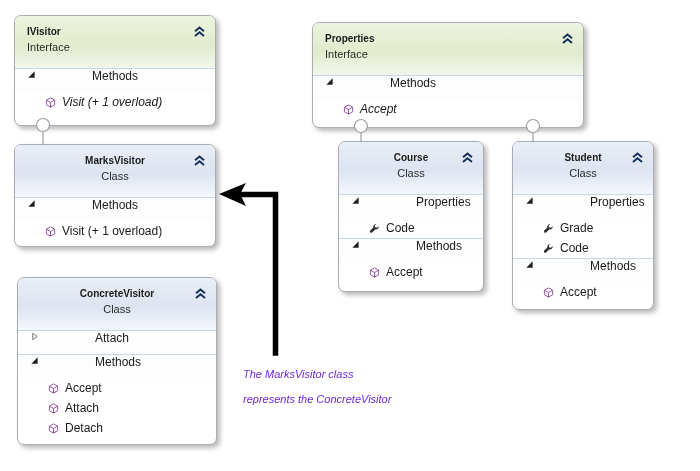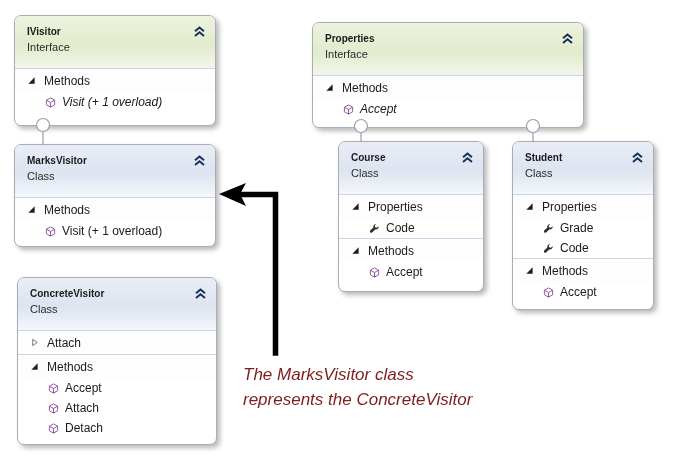--- a/index.html
+++ b/index.html
@@ -14,44 +14,44 @@
   }
   .pos-ivisitor{left:14px;top:15px;width:200px;height:109px;}
   .pos-ivisitable{left:312px;top:22px;width:270px;height:104px;}
   .pos-marksvisitor{left:14px;top:144px;width:200px;height:101px;}
   .pos-course{left:338px;top:141px;width:144px;height:149px;}
   .pos-student{left:512px;top:141px;width:140px;height:167px;}
   .pos-objectstructure{left:17px;top:277px;width:198px;height:166px;}
 
   .box-header{position:relative;height:52px;box-sizing:border-box;padding:8px 12px 0 12px;}
   .hdr-interface{background:linear-gradient(180deg,#edf3de 0%,#e2ebcd 55%,#f2f6ea 100%);}
-  .hdr-class{background:linear-gradient(180deg,#e9edf6 0%,#dde4f0 55%,#f4f7fb 100%);}
+  .hdr-class{background:linear-gradient(180deg,#e9edf6 0%,#dde4f0 55%,#f4f7fb 100%);text-align:center;}
   .box-title{font-size:10px;font-weight:bold;line-height:16px;}
   .box-stereotype{font-size:11px;line-height:14px;color:#2b2b2b;}
   .collapse-chevron{position:absolute;right:9px;top:8px;width:13px;height:12px;cursor:pointer;}
 
   .section-row{
-    height:24px;box-sizing:border-box;display:flex;align-items:center;
-    padding-left:11px;border-top:1px solid #c8d7e8;background:#fdfdfe;
+    height:24px;box-sizing:border-box;display:flex;
+    padding-left:11px;border-top:1px solid #c8d7e8;background:#fdfdfe;gap:48px;
   }
   .section-label{font-size:12px;margin-left:8px;}
   .expander{width:10px;height:10px;display:inline-flex;align-items:center;justify-content:center;}
 
   .member-row{height:20px;display:flex;align-items:center;padding-left:29px;background:#fff;}
   .member-icon{width:12px;height:12px;display:inline-flex;align-items:center;justify-content:center;}
   .member-label{font-size:12px;margin-left:6px;}
   .member-label.italic{font-style:italic;}
 
   
   #overlay{position:absolute;left:0;top:0;z-index:10;pointer-events:none;}
 
   
   #annotation{
     position:absolute;left:243px;top:362px;z-index:11;
-    font-size:17px;font-style:italic;line-height:25px;color:#7f1d1d;white-space:nowrap;
+    font-size:11px;font-style:italic;line-height:25px;color:#6d28d9;white-space:nowrap;
   }
 </style>
 </head>
 <body>
 
 <div id="stage">
 
   <div id="boxes">
       <div class="box pos-ivisitor">
         <div class="box-header hdr-interface">

